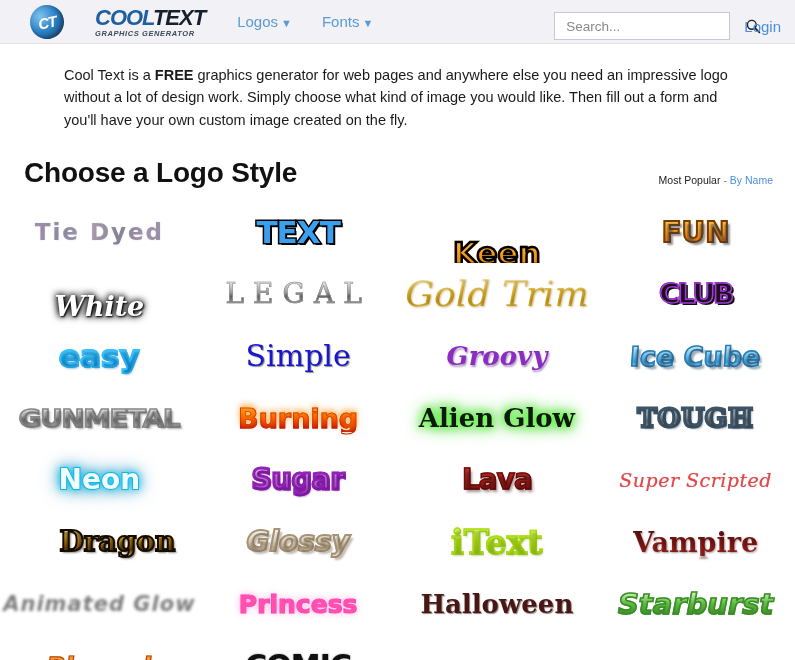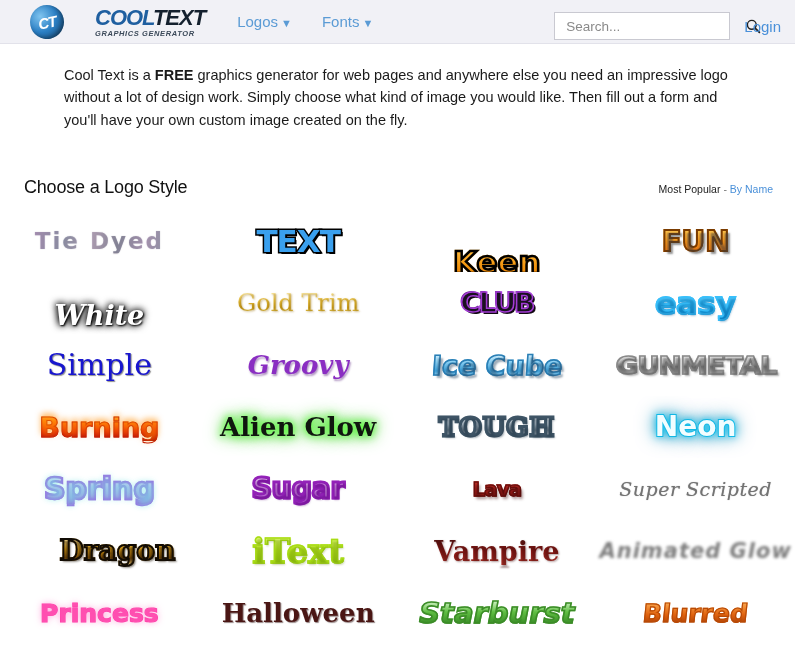--- a/index.html
+++ b/index.html
@@ -82,23 +82,22 @@
     color: #1a1a1a;
   }
   .intro b { font-weight: bold; }
 
   
   .section-head {
     margin: 26px 22px 0 24px;
     display: flex; align-items: flex-end; justify-content: space-between;
   }
   .section-title {
-    font-size: 18px; font-weight: normal; color: #111;
+    font-size: 28px; font-weight: bold; color: #111;
     letter-spacing: -0.2px;
-    margin-top: 20px;
   }
   .sort-links { font-size: 10.5px; color: #333; padding-bottom: 3px; }
   .sort-active { color: #222; }
   .sort-sep { color: #777; }
   .sort-link { color: #4a90d9; cursor: pointer; }
 
   
   .grid {
     margin: 12px 0 0 0;
     display: grid;
@@ -152,21 +151,21 @@
     text-shadow: 0 0 6px #000, 0 0 9px #000, 1px 1px 2px #000;
     margin-top: 24px;
   }
   .s-legal {
     font-family: "DejaVu Serif", serif; font-size: 28px; letter-spacing: 9px;
     background: linear-gradient(#f4f4f4 0%, #9a9a9a 45%, #5d5d5d 58%, #bdbdbd 100%);
     -webkit-background-clip: text; background-clip: text; color: transparent;
     -webkit-text-stroke: .6px #8d8d8d; paint-order: stroke fill;
   }
   .s-goldtrim {
-    font-family: "DejaVu Serif", serif; font-size: 24px;
+    font-family: "DejaVu Serif", serif; font-style: italic; font-size: 36px;
     background: linear-gradient(#fff3c0 0%, #e8c041 40%, #c79a16 70%, #f0d97a 100%);
     -webkit-background-clip: text; background-clip: text; color: transparent;
     text-shadow: 1px 1px 2px rgba(150,110,10,.45);
   }
   .s-club {
     font-family: "DejaVu Sans", sans-serif; font-weight: bold; font-size: 26px;
     letter-spacing: -2px; color: #1a1020;
     -webkit-text-stroke: 1.5px #a23bd4; paint-order: fill stroke;
     text-shadow: 2px 2px 0 #120812, -1px -1px 0 #6b2090;
     transform: scaleX(1.08);
@@ -238,30 +237,30 @@
     text-shadow: 0 0 6px rgba(120,230,230,.9);
   }
   .s-sugar {
     font-family: "DejaVu Sans", sans-serif; font-weight: bold; font-size: 28px;
     background: linear-gradient(#fbe6ff 0%, #e3a8f0 40%, #b255d4 100%);
     -webkit-background-clip: text; background-clip: text; color: transparent;
     -webkit-text-stroke: 3px #9322b8; paint-order: stroke fill;
     text-shadow: 1px 2px 2px rgba(90,10,120,.4);
   }
   .s-lava {
-    font-family: "DejaVu Sans", sans-serif; font-weight: bold; font-size: 20px;
+    font-family: "DejaVu Sans", sans-serif; font-weight: bold; font-size: 28px;
     letter-spacing: -1px;
     background: linear-gradient(#c7382f 0%, #a4201c 45%, #7d100e 100%);
     -webkit-background-clip: text; background-clip: text; color: transparent;
     -webkit-text-stroke: 1.4px #6d0f0c; paint-order: stroke fill;
     text-shadow: 2px 3px 3px rgba(60,10,10,.45);
   }
   .s-superscripted {
     font-family: "DejaVu Serif", serif; font-style: italic; font-size: 19px;
-    color: #737373; letter-spacing: 0.5px;
+    color: #ef4444; letter-spacing: 0.5px;
     text-shadow: 0 0 1px rgba(100,100,100,.6);
     filter: blur(0.2px);
   }
   .s-dragon {
     font-family: "DejaVu Serif", serif; font-weight: bold; font-size: 28px;
     background: linear-gradient(#ffe9a8 0%, #d99b12 40%, #7a4a05 72%, #f2c council, #f0c košík);
     background: linear-gradient(#ffeaa8 0%, #d89a12 42%, #7a4a05 75%, #f3cf7a 100%);
     -webkit-background-clip: text; background-clip: text; color: transparent;
     -webkit-text-stroke: 2px #120c05; paint-order: stroke fill;
     text-shadow: 2px 2px 2px rgba(30,20,5,.5);
@@ -381,20 +380,23 @@
     <div class="cell">
       <span class="logo s-keen">Keen</span>
     </div>
     <div class="cell">
       <span class="logo s-fun">FUN</span>
     </div>
     <div class="cell">
       <span class="logo s-white">White</span>
     </div>
     <div class="cell">
+      <span class="logo s-legal">LEGAL</span>
+    </div>
+    <div class="cell">
       <span class="logo s-goldtrim">Gold Trim</span>
     </div>
     <div class="cell">
       <span class="logo s-club">CLUB</span>
     </div>
     <div class="cell">
       <span class="logo s-easy">easy</span>
     </div>
     <div class="cell">
       <span class="logo s-simple">Simple</span>
@@ -414,35 +416,35 @@
     <div class="cell">
       <span class="logo s-alienglow">Alien Glow</span>
     </div>
     <div class="cell">
       <span class="logo s-tough">TOUGH</span>
     </div>
     <div class="cell">
       <span class="logo s-neon">Neon</span>
     </div>
     <div class="cell">
-      <span class="logo s-spring">Spring</span>
-    </div>
-    <div class="cell">
       <span class="logo s-sugar">Sugar</span>
     </div>
     <div class="cell">
       <span class="logo s-lava">Lava</span>
     </div>
     <div class="cell">
       <span class="logo s-superscripted">Super Scripted</span>
     </div>
     <div class="cell">
       <span class="logo s-dragon">Dragon</span>
     </div>
     <div class="cell">
+      <span class="logo s-glossy">Glossy</span>
+    </div>
+    <div class="cell">
       <span class="logo s-itext">iText</span>
     </div>
     <div class="cell">
       <span class="logo s-vampire">Vampire</span>
     </div>
     <div class="cell">
       <span class="logo s-animatedglow">Animated Glow</span>
     </div>
     <div class="cell">
       <span class="logo s-princess">Princess</span>

